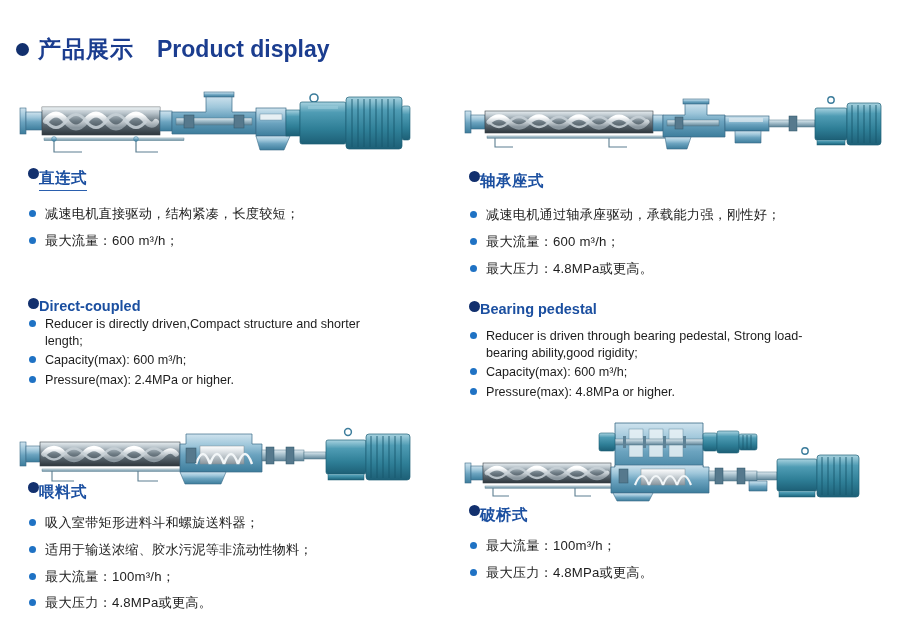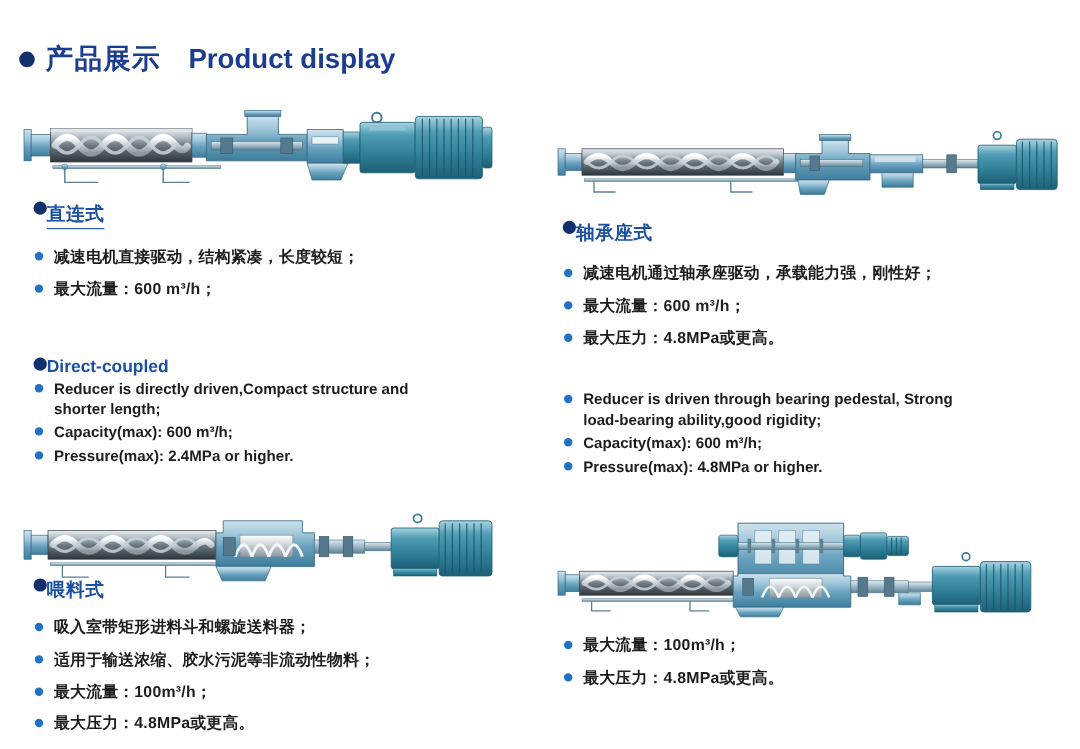--- a/index.html
+++ b/index.html
@@ -26,21 +26,21 @@
     font-size:23px;font-weight:bold;color:#1b3d8f;
     letter-spacing:1px;
   }
   .title-en{
     font-size:23px;font-weight:bold;color:#1b3d8f;
     margin-left:14px;
   }
 
   
   .col-left{position:absolute;left:0;top:0;width:455px;height:624px;}
-  .col-right{position:absolute;left:455px;top:16px;width:445px;height:607px;}
+  .col-right{position:absolute;left:455px;top:3px;width:445px;height:607px;}
 
   .block{position:absolute;}
 
   
   .sec-head{
     display:flex;align-items:flex-start;gap:0;
     white-space:nowrap;
   }
   .sec-dot{
     width:11px;height:11px;border-radius:50%;
@@ -52,21 +52,21 @@
   }
   .sec-cn.u{
     border-bottom:1px solid #2a5fae;
     padding-bottom:1px;
   }
   .sec-en{
     font-size:14.5px;font-weight:bold;color:#1b4fa0;
   }
 
   
-  ul.blist{list-style:none;margin:0;padding:0;font-weight:bold;}
+  ul.blist{list-style:none;margin:0;padding:0;}
   ul.blist li{
     position:relative;
     padding-left:17px;
     color:#1d1d1d;
   }
   ul.blist li::before{
     content:"";
     position:absolute;left:1px;
     width:7px;height:7px;border-radius:50%;
     background:#1f72c4;
@@ -311,20 +311,24 @@
         <span class="sec-cn">轴承座式</span>
       </div>
       <ul class="blist cn" style="margin-top:14px;">
         <li>减速电机通过轴承座驱动，承载能力强，刚性好；</li>
         <li>最大流量：600 m³/h；</li>
         <li>最大压力：4.8MPa或更高。</li>
       </ul>
     </div>
 
     <div class="block" style="left:14px;top:298px;">
+      <div class="sec-head">
+        <span class="sec-dot"></span>
+        <span class="sec-en">Bearing pedestal</span>
+      </div>
       <ul class="blist en" style="margin-top:11px;width:340px;">
         <li>Reducer is driven through bearing pedestal, Strong load-bearing ability,good rigidity;</li>
         <li>Capacity(max): 600 m³/h;</li>
         <li>Pressure(max): 4.8MPa or higher.</li>
       </ul>
     </div>
 
     <div class="pump-wrap" style="left:8px;top:410px;">
       <svg width="420" height="92" viewBox="0 0 420 92">
 
@@ -388,19 +392,23 @@
           <line x1="371" y1="44" x2="371" y2="82"></line>
             <line x1="377" y1="44" x2="377" y2="82"></line>
           <line x1="383" y1="44" x2="383" y2="82"></line>
             <line x1="389" y1="44" x2="389" y2="82"></line>
         </g>
         <rect x="316" y="78" width="36" height="6" fill="url(#motorG)" stroke="#1d5f76" stroke-width="0.5"></rect>
       </svg>
     </div>
 
     <div class="block" style="left:14px;top:502px;">
+      <div class="sec-head">
+        <span class="sec-dot"></span>
+        <span class="sec-cn">破桥式</span>
+      </div>
       <ul class="blist cn" style="margin-top:11px;width:400px;">
         <li>最大流量：100m³/h；</li>
         <li>最大压力：4.8MPa或更高。</li>
       </ul>
     </div>
   </div>
 </div>
 
 </body></html>

